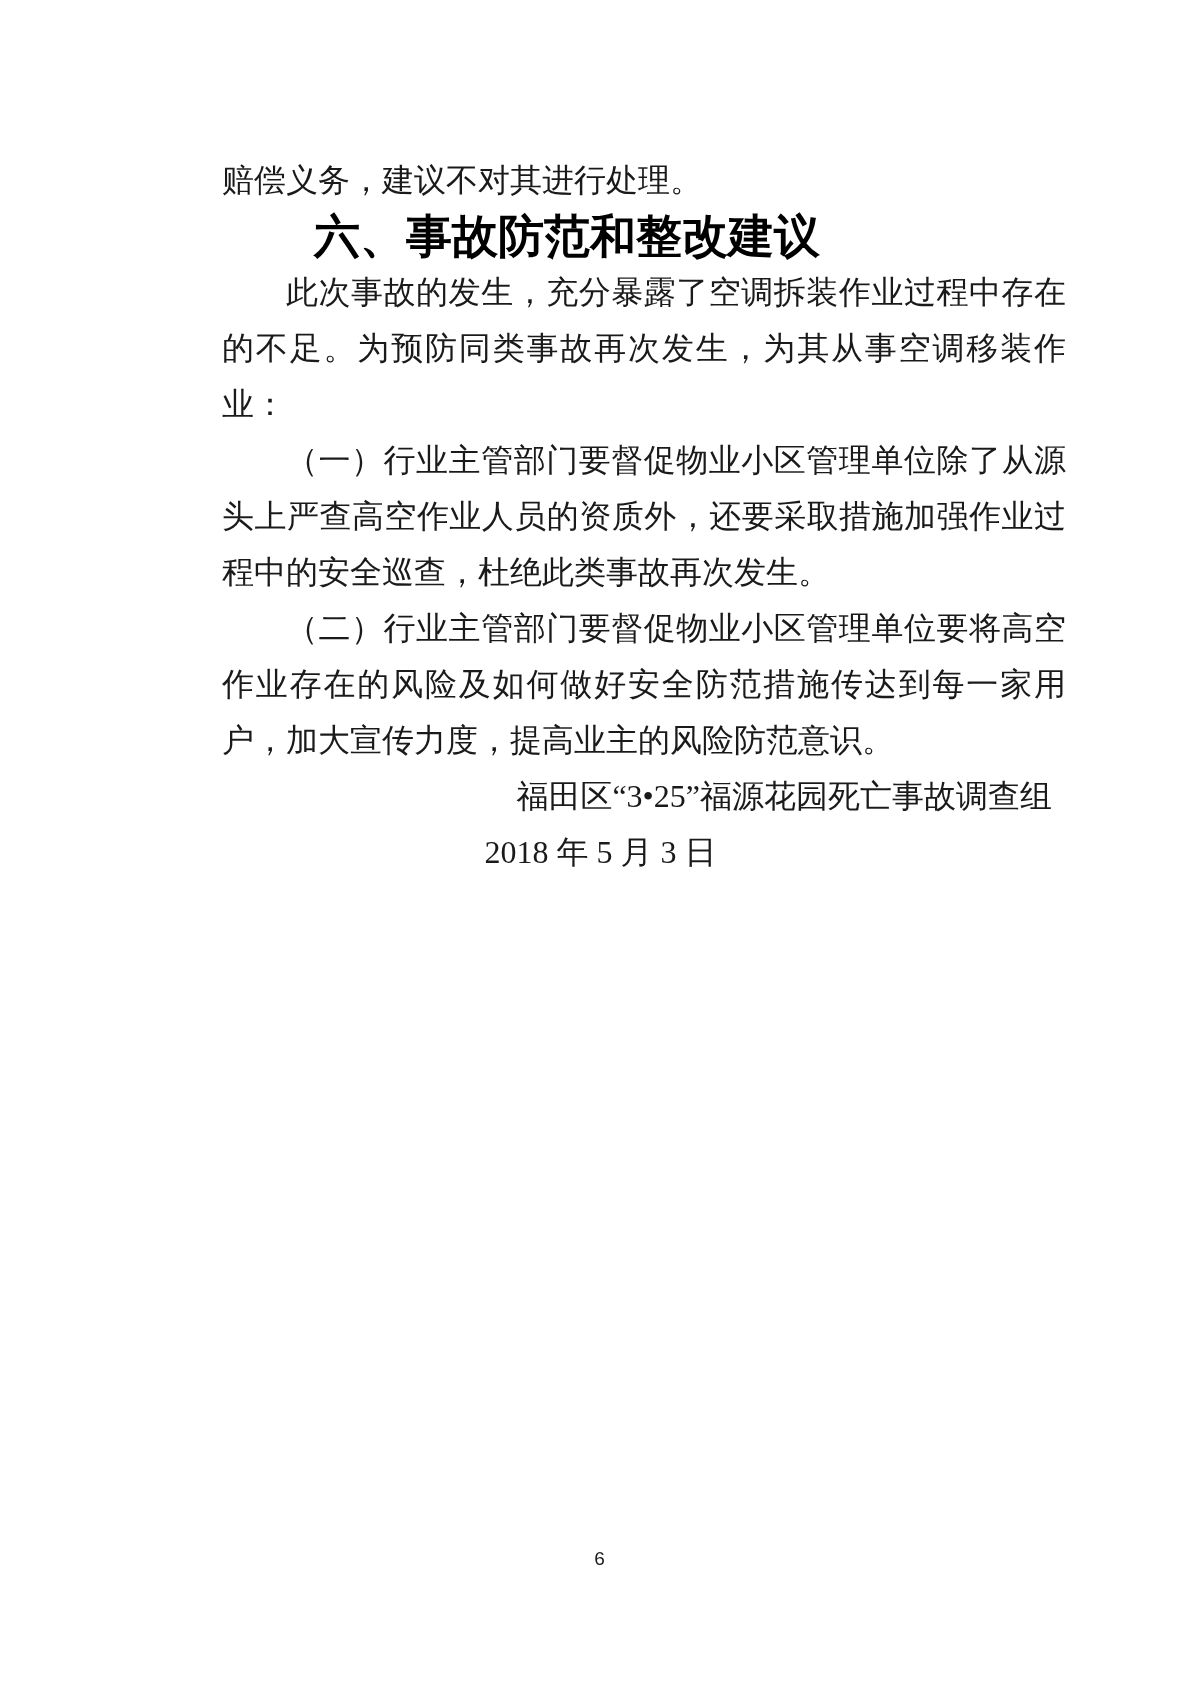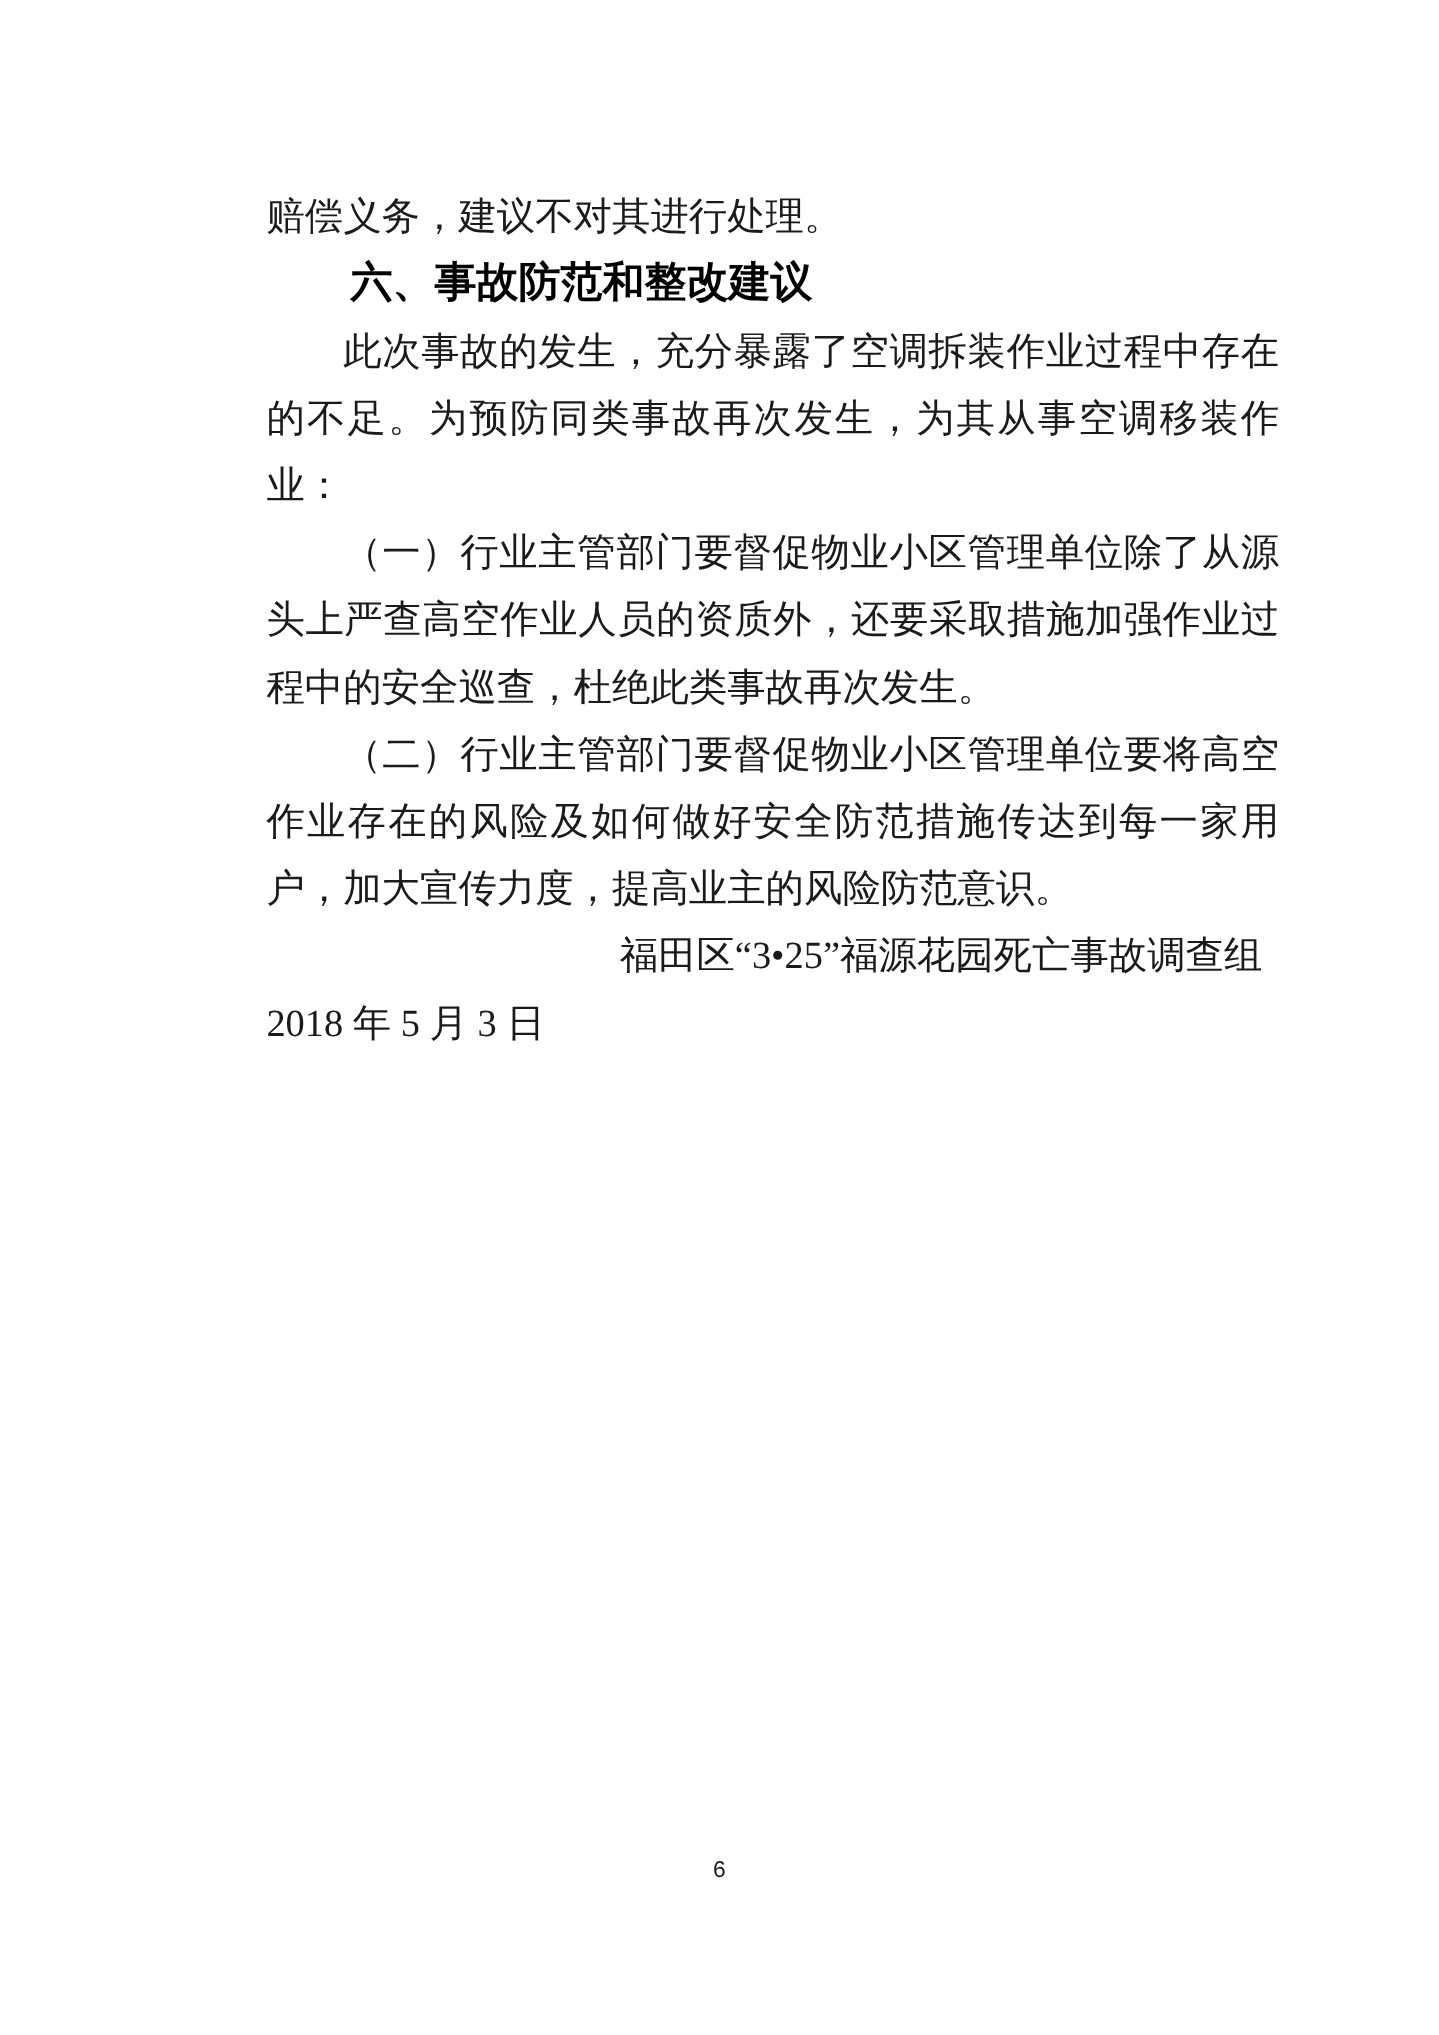--- a/index.html
+++ b/index.html
@@ -31,33 +31,33 @@
     margin: 0;
   }
   .para.indent {
     text-indent: 2em;
   }
   .heading {
     margin: 0;
     text-indent: 2em;
     font-family: "Liberation Sans", "DejaVu Sans", sans-serif;
     font-weight: 700;
-    font-size: 35px;
+    font-size: 46px;
     line-height: 56px;
     color: #000000;
     text-align: left;
   }
   .signature-line {
     margin: 0;
     text-align: right;
     padding-right: 14px;
   }
   .date-line {
     margin: 0;
-    text-align: left;
+    text-align: center;
     padding-right: 87px;
   }
   .page-number {
     position: absolute;
     left: 0;
     right: 0;
     top: 1548px;
     text-align: center;
     font-family: "Liberation Sans", "DejaVu Sans", sans-serif;
     font-size: 19px;

